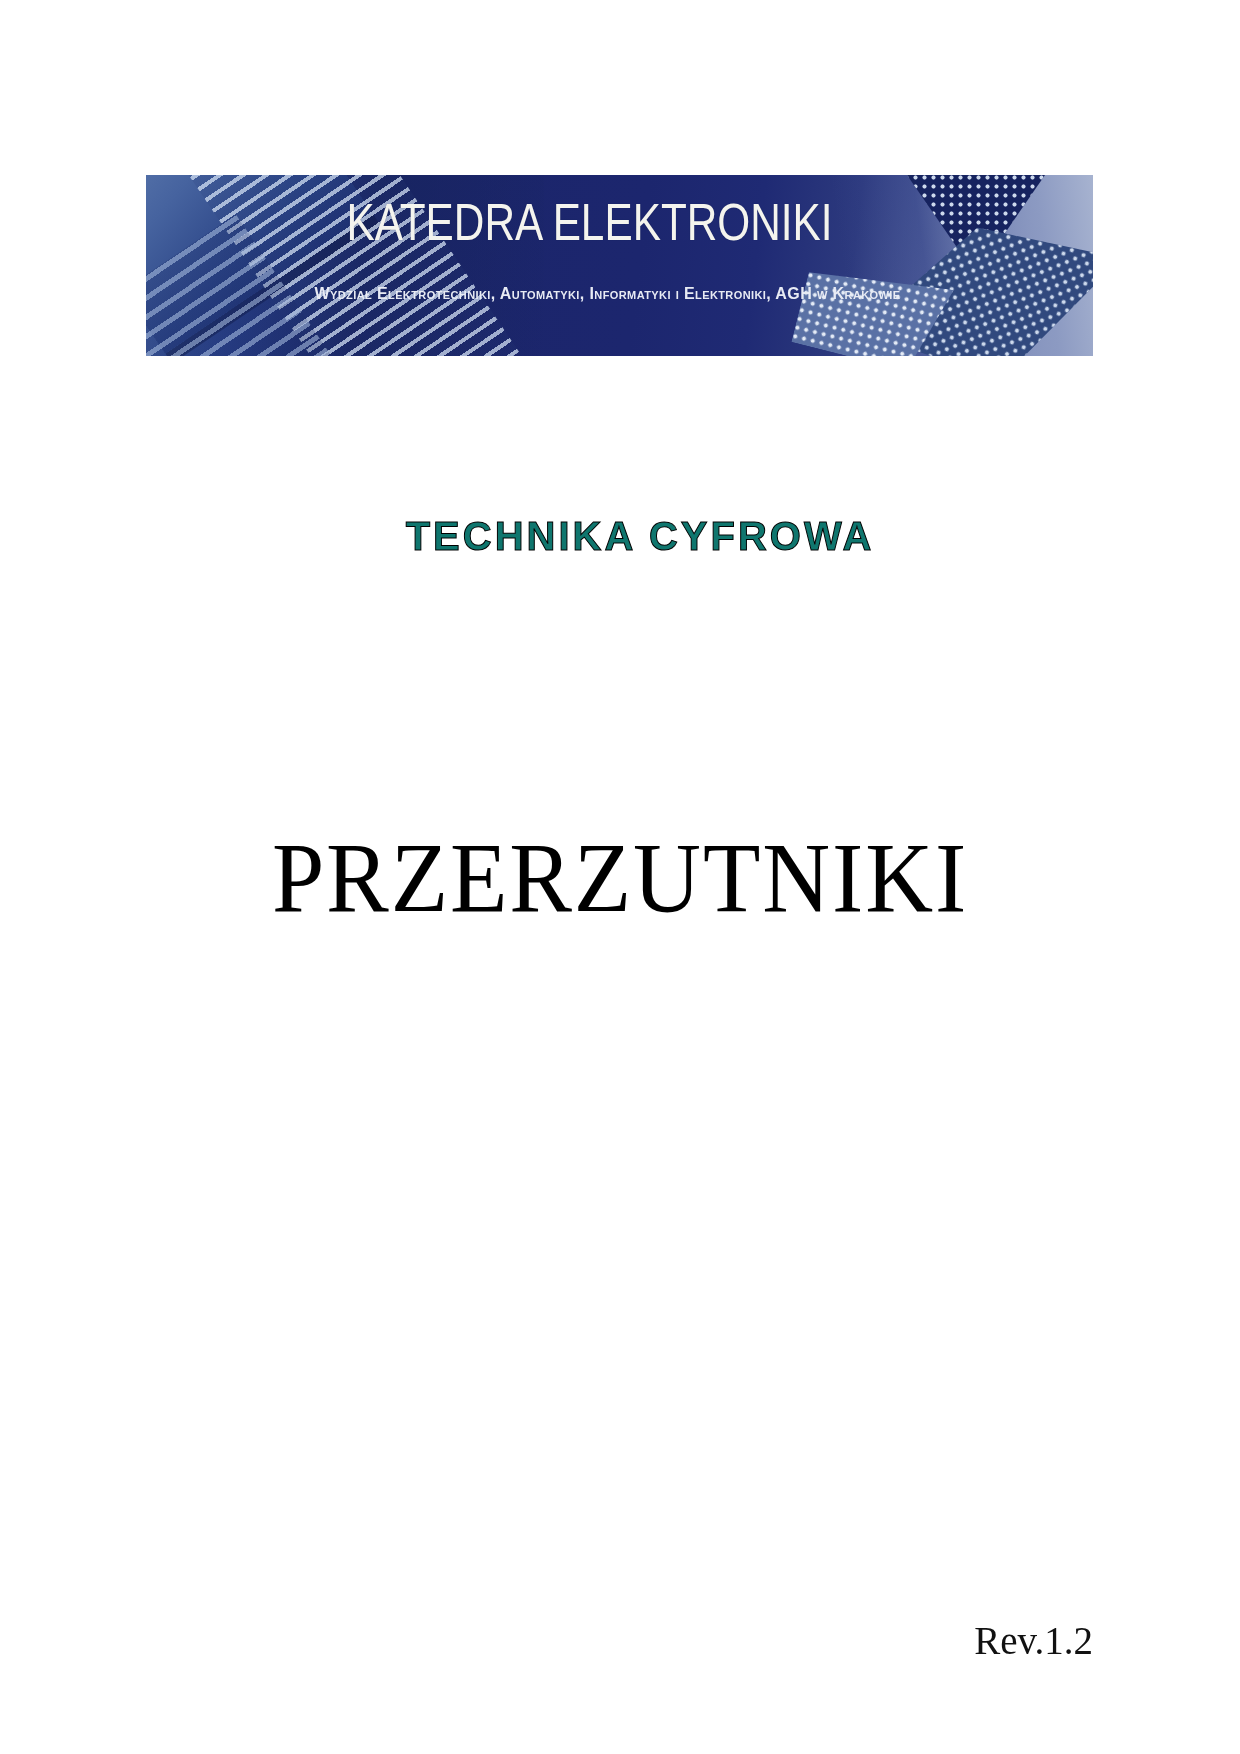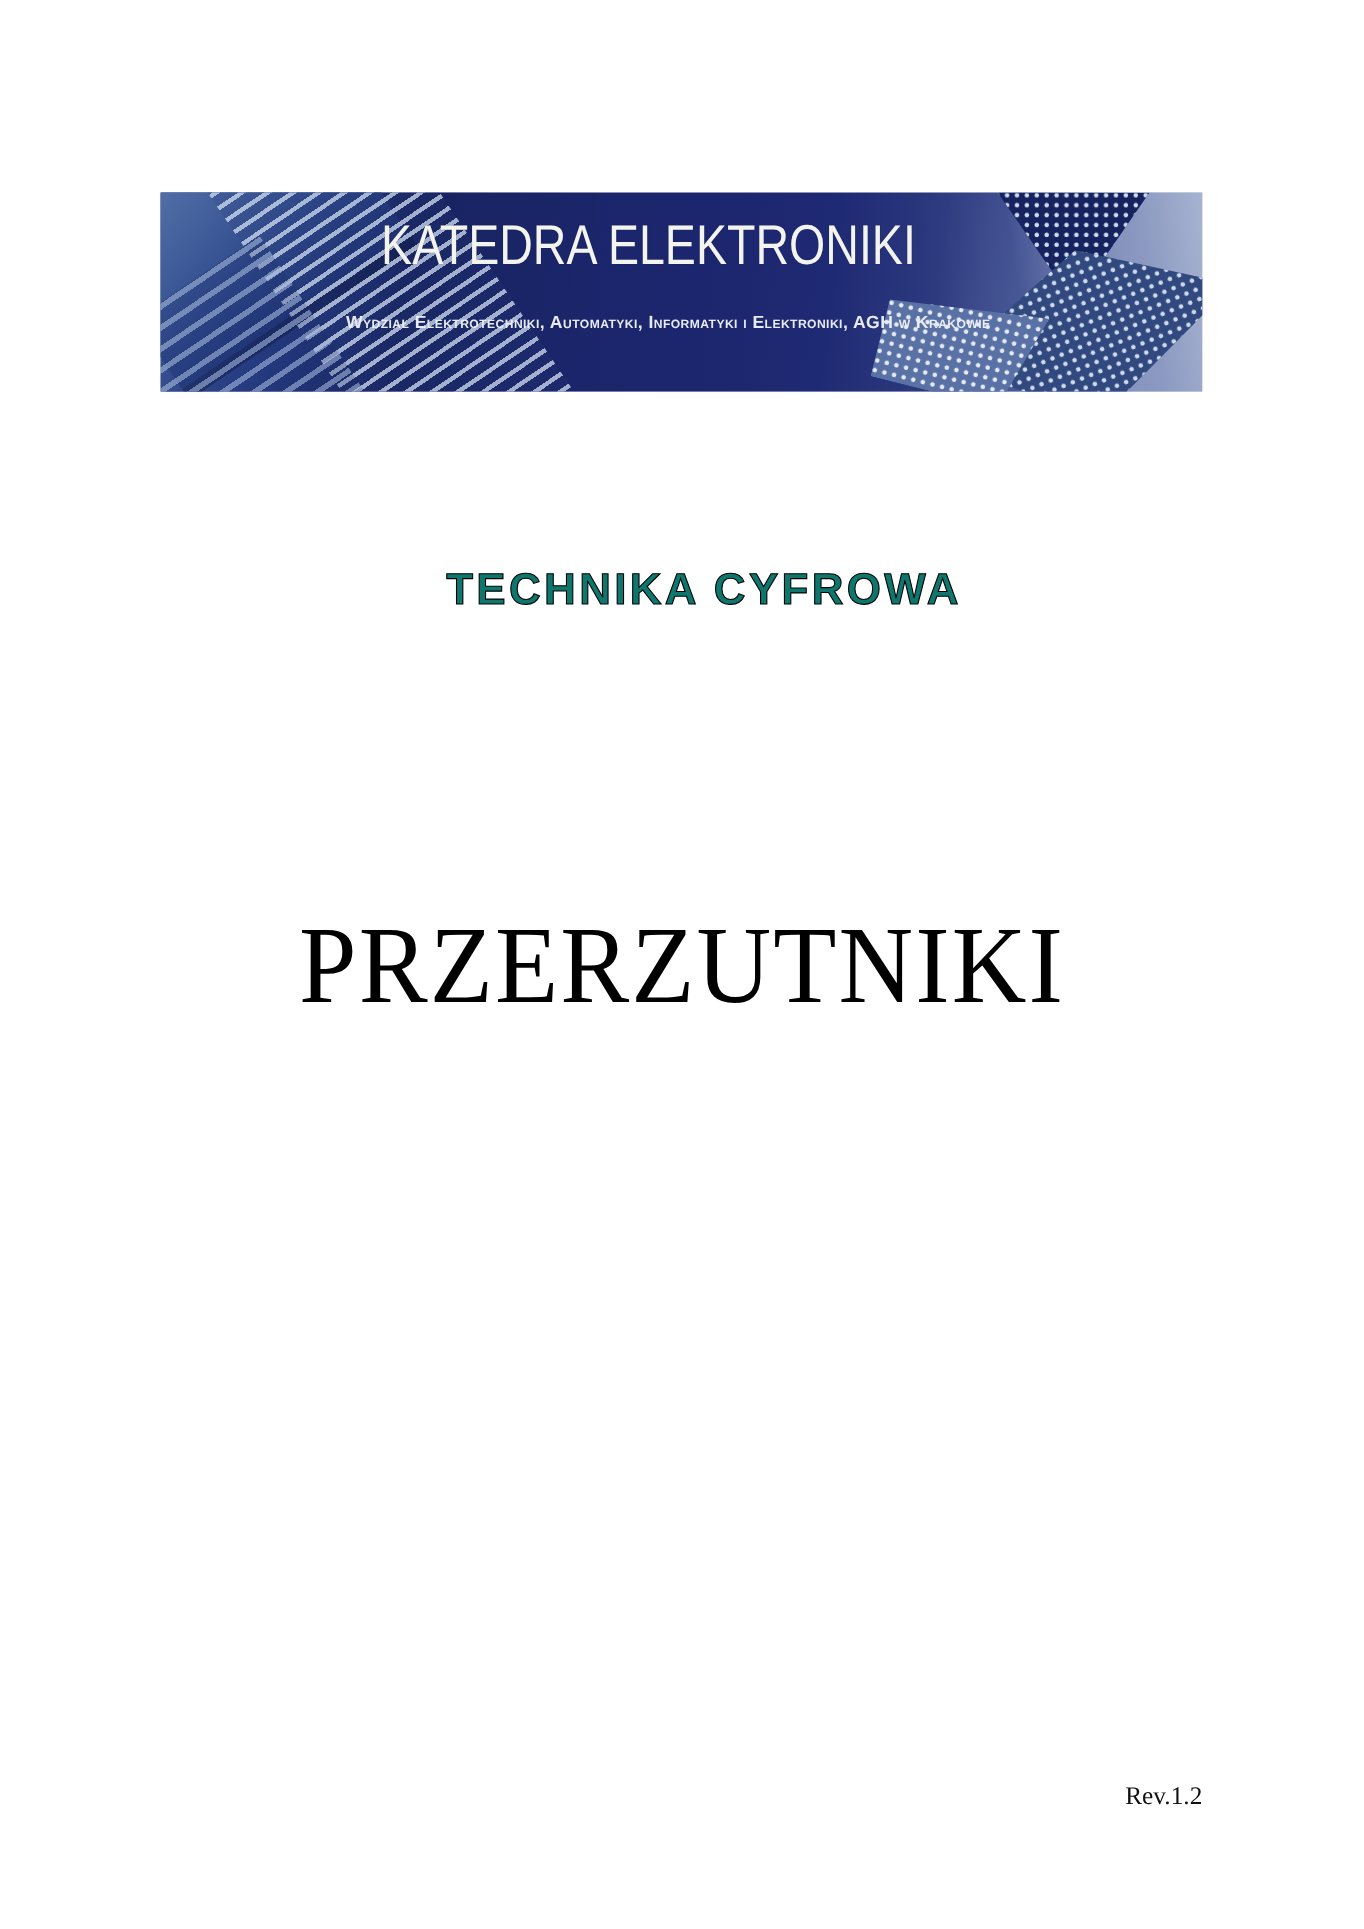--- a/index.html
+++ b/index.html
@@ -114,21 +114,21 @@
     color:#000;
     font-family:"Liberation Serif", serif;
     font-size:100px; font-weight:400; line-height:1;
     letter-spacing:2px;
     transform:scaleX(.94);
   }
   .rev {
     position:absolute; top:1621px; right:147px;
     color:#111;
     font-family:"Liberation Serif", serif;
-    font-size:23px; line-height:1;
+    font-size:39px; line-height:1;
   }
 </style>
 </head>
 <body>
 
 <div class="page">
 
   <div class="banner">
     <div class="bnr-left">
       <div class="slab"></div>

